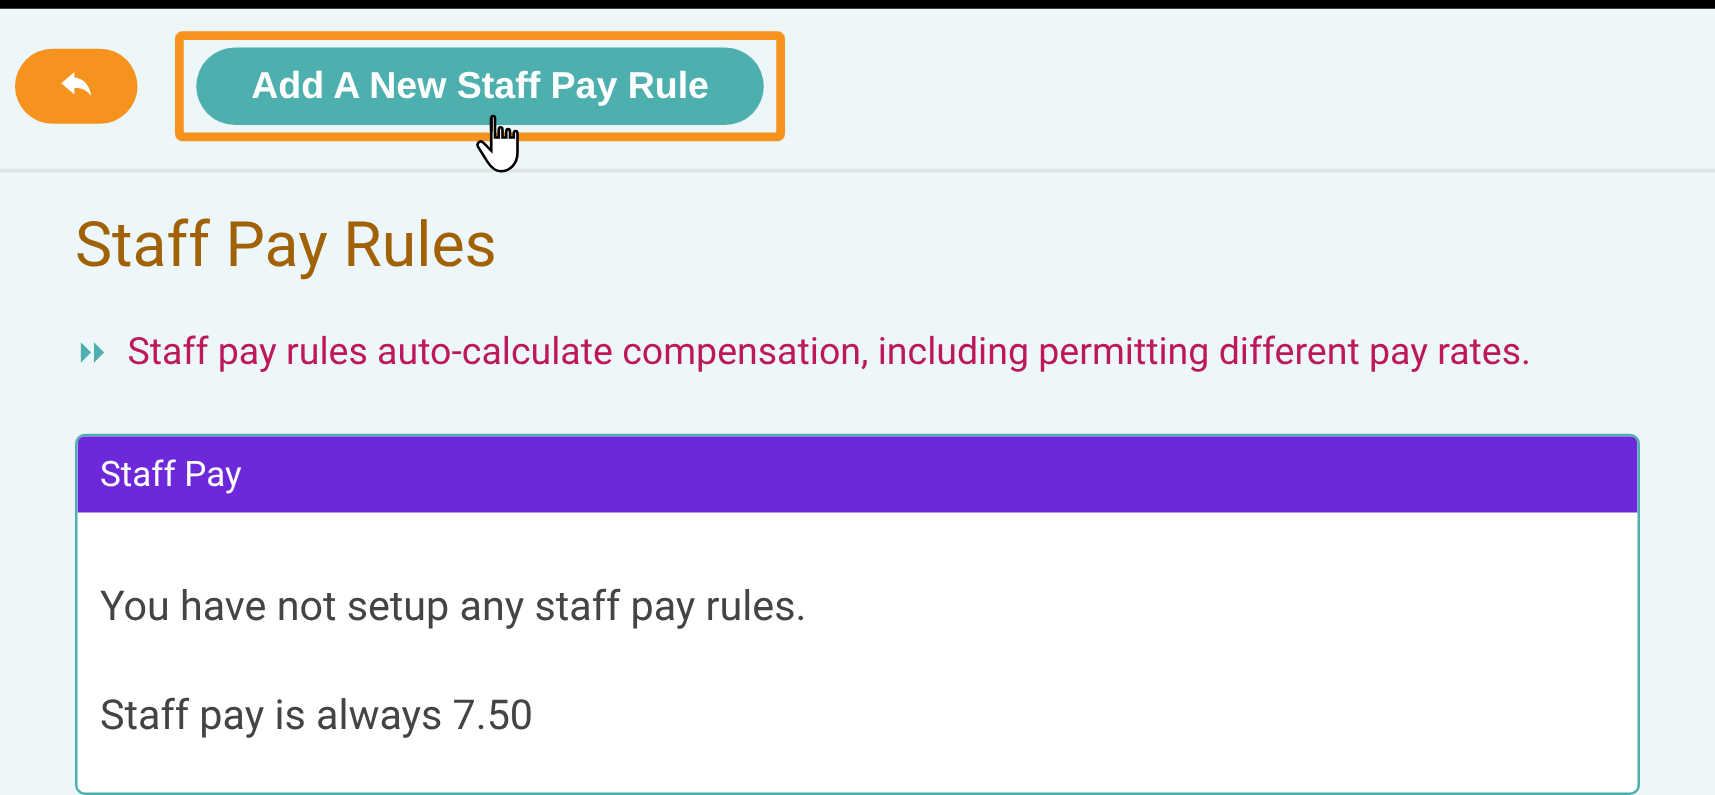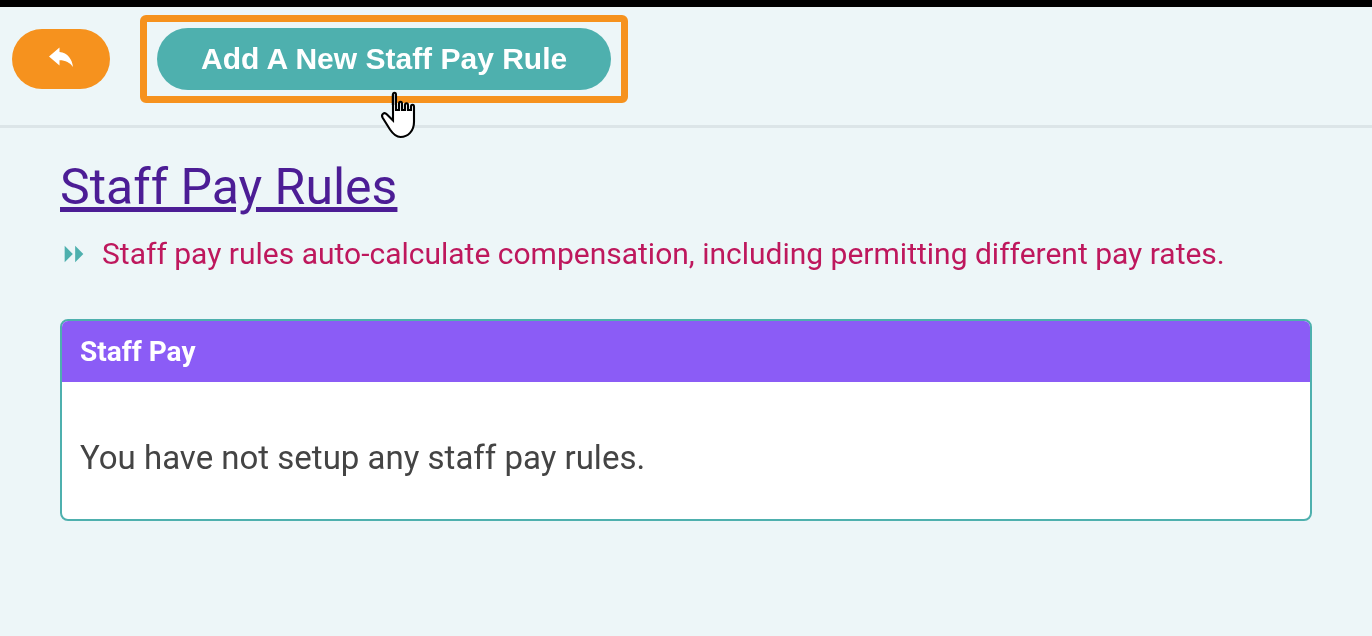--- a/index.html
+++ b/index.html
@@ -15,21 +15,21 @@
       position: relative;
     }
     .top-black-bar {
       height: 7px;
       background: #000;
       width: 100%;
     }
     .toolbar {
       display: flex;
       align-items: center;
-      padding: 8px 12px 22px 12px;
+      padding: 18px 12px 22px 12px;
       gap: 0;
       border-bottom: 3px solid #dce5e8;
       position: relative;
     }
     .back-btn {
       background: #f6921e;
       border: none;
       border-radius: 40px;
       width: 98px;
       height: 60px;
@@ -69,24 +69,23 @@
       left: 378px;
       width: 48px;
       height: 54px;
       z-index: 10;
     }
     .content {
       padding: 30px 60px;
     }
     .page-title {
       font-size: 50px;
-      color: #4c1d95;
+      color: #a16207;
       font-weight: 400;
-      margin-bottom: 20px;
-      text-decoration: underline;
+      margin-bottom: 38px;
     }
     .description-row {
       display: flex;
       align-items: center;
       gap: 14px;
       margin-bottom: 48px;
     }
     .chevrons-icon {
       display: inline-flex;
       align-items: center;
@@ -102,25 +101,25 @@
       color: #be185d;
       font-weight: 400;
     }
     .panel {
       border: 2px solid #4eb0ae;
       border-radius: 8px;
       background: #fff;
       overflow: hidden;
     }
     .panel-header {
-      background: #8b5cf6;
+      background: #6d28d9;
       color: #fff;
       padding: 14px 18px;
       font-size: 28px;
-      font-weight: 700;
+      font-weight: 400;
     }
     .panel-body {
       padding: 56px 18px 42px 18px;
     }
     .panel-text {
       font-size: 33px;
       color: #444;
       margin-bottom: 48px;
     }
     .panel-text:last-child {
@@ -169,15 +168,16 @@
           <path d="M4 5l7 7-7 7V5zm9 0l7 7-7 7V5z"></path>
         </svg>
     </span>
     <span class="description-text">Staff pay rules auto-calculate compensation, including permitting different pay rates.</span>
   </div>
 
   <div class="panel">
     <div class="panel-header">Staff Pay</div>
     <div class="panel-body">
       <p class="panel-text">You have not setup any staff pay rules.</p>
+      <p class="panel-text">Staff pay is always 7.50</p>
     </div>
   </div>
 </div>
 
 </body></html>

